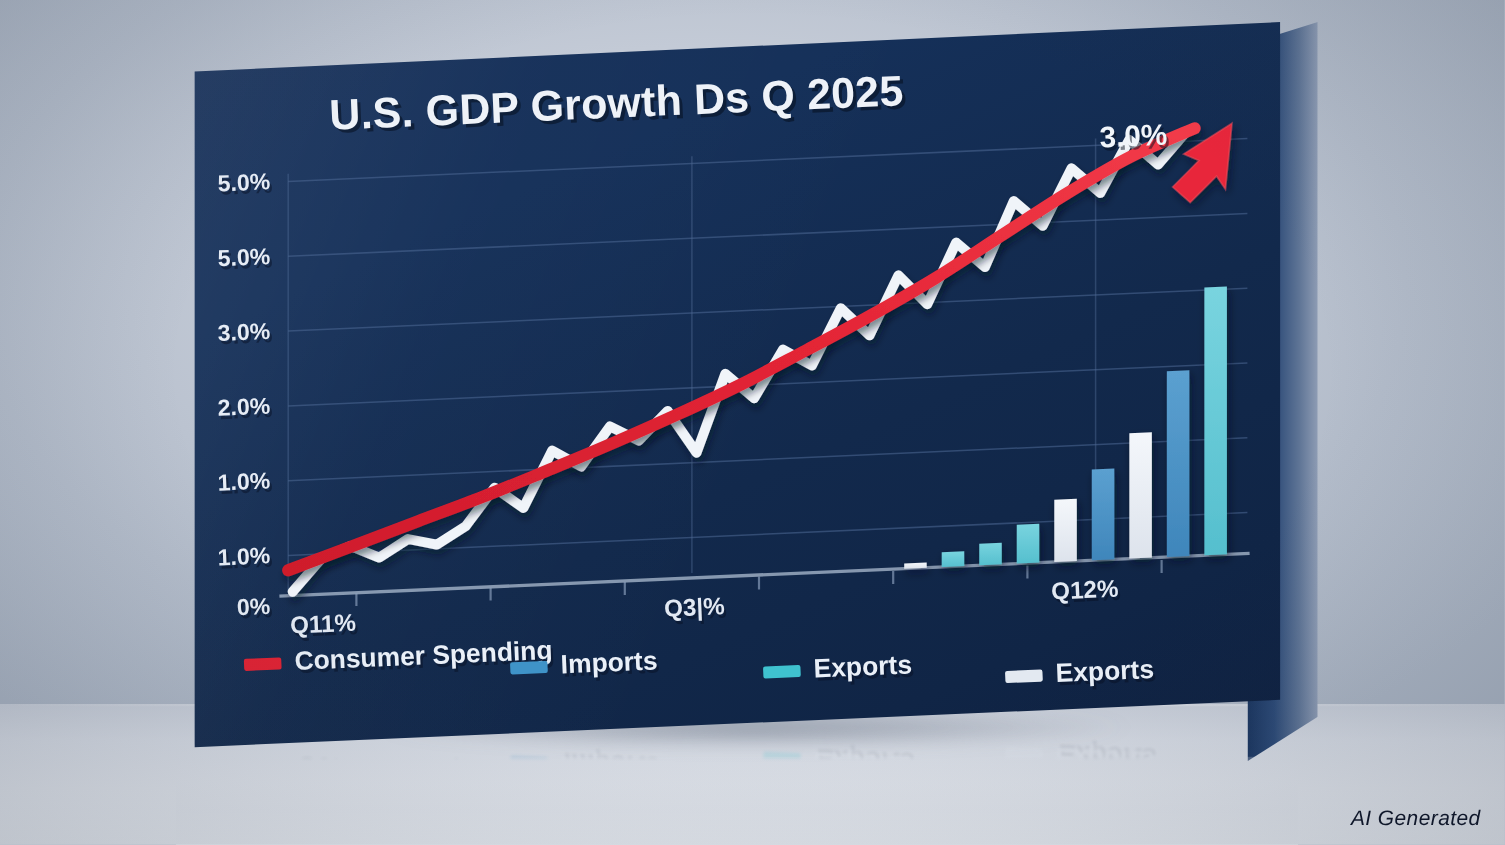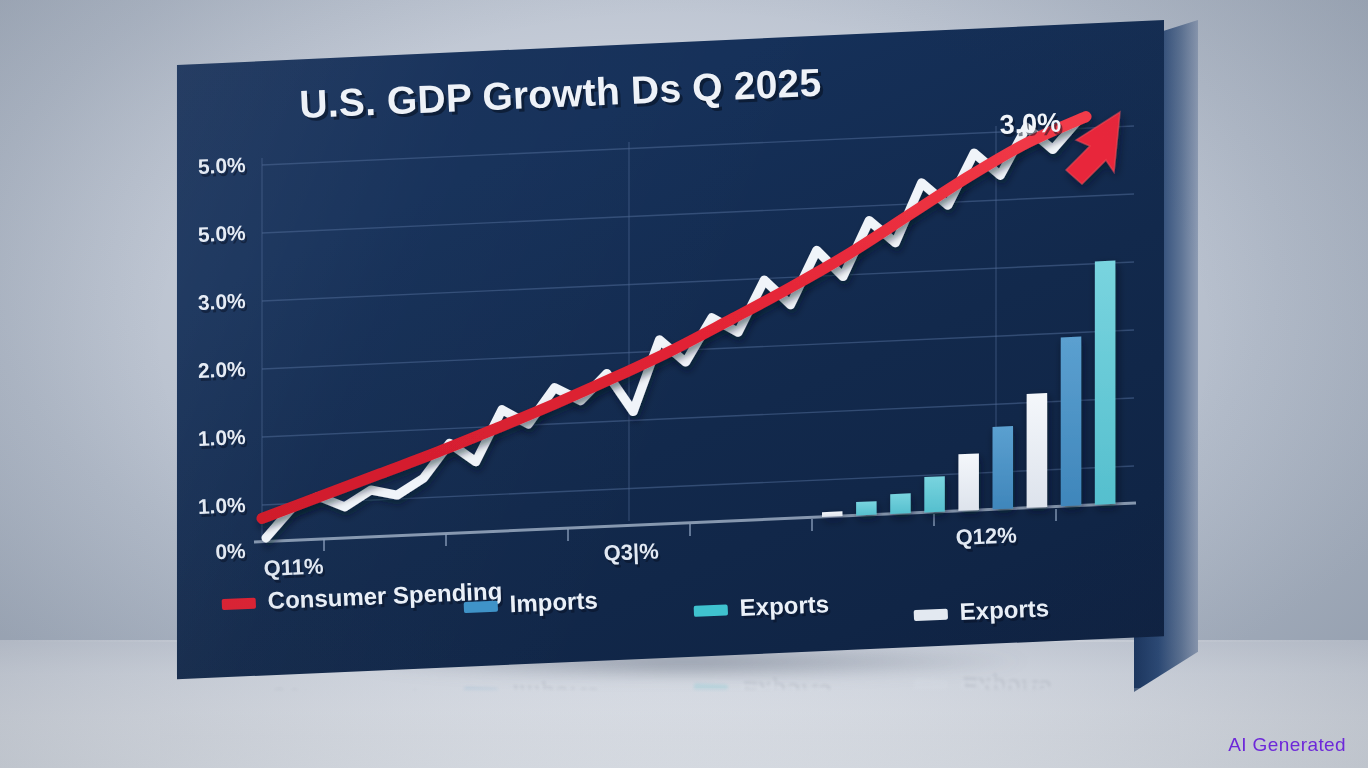--- a/index.html
+++ b/index.html
@@ -87,22 +87,23 @@
     position:absolute;left:0;top:-592px;width:990px;height:672px;
   }
   .refl-fade{
     position:absolute;left:160px;top:688px;width:1020px;height:84px;
     background:linear-gradient(180deg,rgba(214,219,228,.25) 0%,rgba(221,225,232,.85) 56%,rgba(226,230,236,1) 100%);
     pointer-events:none;
   }
 
   .watermark{
     position:absolute;right:22px;bottom:12px;
-    font-size:19px;color:#6d28d9;letter-spacing:.4px;
+    font-size:19px;color:#0f172a;letter-spacing:.4px;
     font-family:"Liberation Sans",sans-serif;
+    font-style:italic;
   }
 </style>
 </head>
 <body>
 
 <div id="stage">
 
   <div class="backdrop"></div>
   <div class="floor"></div>
   <div class="floor-line"></div>

